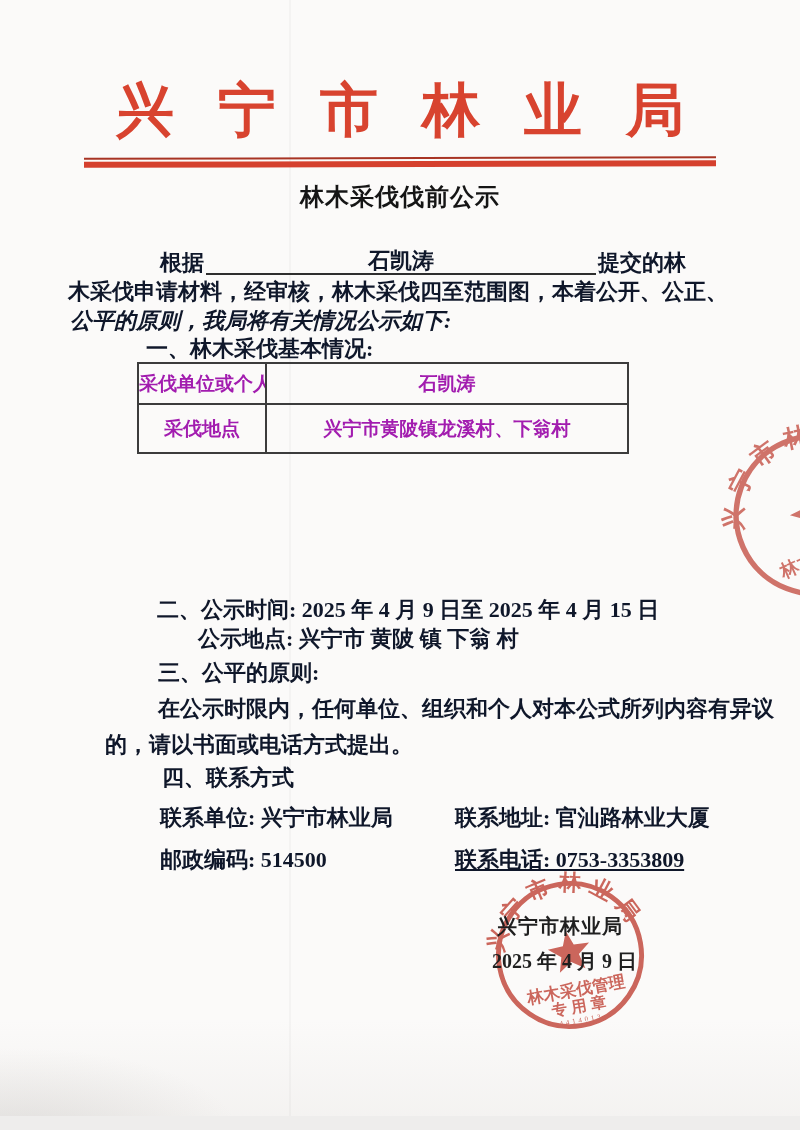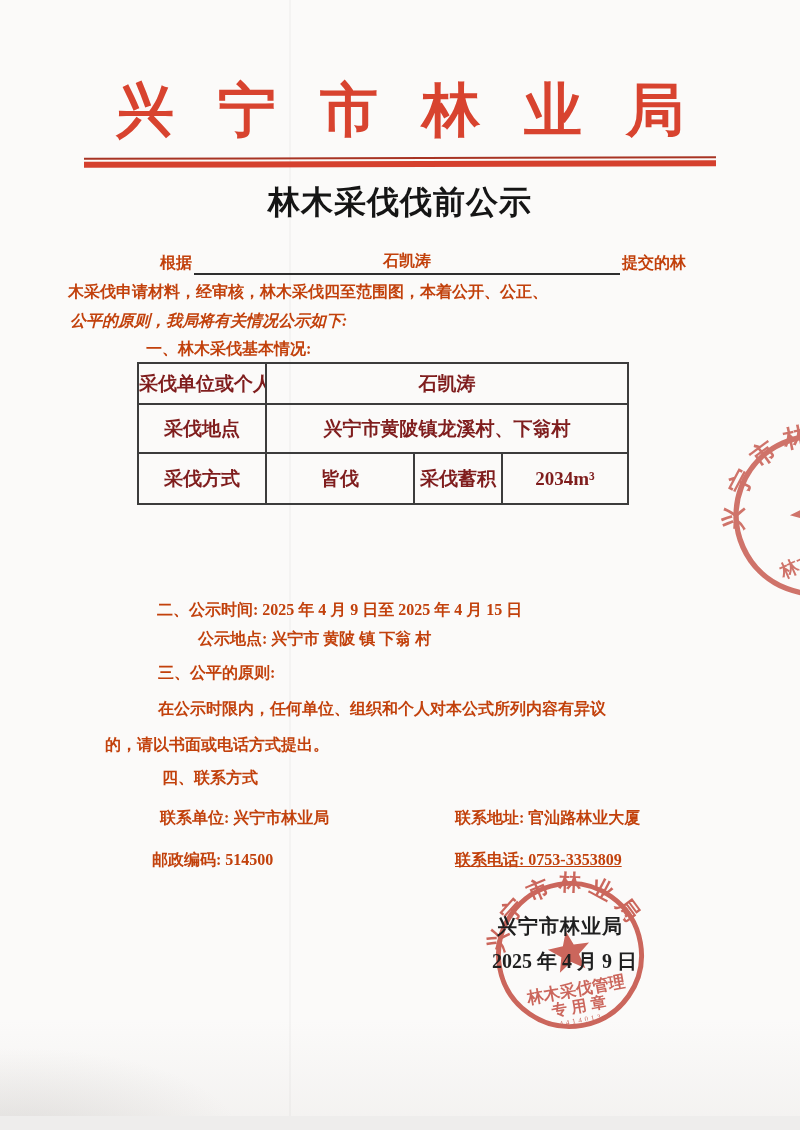--- a/index.html
+++ b/index.html
@@ -20,30 +20,30 @@
   
   .org-title{
     left:0;top:80px;width:800px;text-align:center;padding-left:44px;box-sizing:border-box;
     font-size:58px;font-weight:bold;letter-spacing:44px;color:#d8432f;line-height:62px;
     white-space:nowrap;
   }
   .rule-thin{left:84px;top:157px;width:632px;height:2px;background:#a83424;transform:rotate(-0.15deg);}
   .rule-band{left:84px;top:161px;width:632px;height:6px;background:#d5402e;transform:rotate(-0.15deg);}
   .doc-title{
     left:0;top:181px;width:800px;text-align:center;
-    font-size:32px;font-weight:bold;letter-spacing:1px;color:#151515;
+    font-size:24px;font-weight:bold;letter-spacing:1px;color:#151515;
   }
   
-  .bline{font-size:16px;font-weight:600;line-height:24px;white-space:nowrap;color:#c2410c;}
+  .bline{font-size:22px;font-weight:600;line-height:24px;white-space:nowrap;color:#0f172a;}
   .intro1{left:160px;top:249px;width:526px;display:flex;align-items:flex-end;}
   .blank{flex:1;border-bottom:2px solid #2e2e2e;text-align:center;font-weight:700;margin:0 2px;}
   
   table.kv{position:absolute;left:137px;top:362px;width:490px;border-collapse:collapse;table-layout:fixed;}
   table.kv td{border:2px solid #3c3c3c;text-align:center;vertical-align:middle;
-    font-size:19px;font-weight:600;padding:0;overflow:hidden;white-space:nowrap;color:#7f1d1d;}
+    font-size:19px;font-weight:600;padding:0;overflow:hidden;white-space:nowrap;color:#a21caf;}
   tr.r1 td{height:39px;} tr.r2 td{height:47px;} tr.r3 td{height:49px;}
   tr.r4 td{height:49px;} tr.r5 td{height:36px;}
   td.big{font-size:21px;font-weight:700;}
   
   .sig{font-size:20px;font-weight:700;white-space:nowrap;z-index:3;}
   
   .stamp{color:#c5473a;opacity:0.82;mix-blend-mode:multiply;z-index:2;}
   .stamp-main{left:482px;top:867px;width:176px;height:176px;transform:rotate(-10deg);}
   .stamp-edge{left:718px;top:418px;width:194px;height:194px;transform:rotate(-24deg);opacity:0.75;}
 </style>
@@ -81,40 +81,34 @@
   </colgroup>
   <tbody>
       <tr class="r1">
     <td>采伐单位或个人</td>
     <td colspan="3" class="big">石凯涛</td>
   </tr>
   <tr class="r2">
     <td>采伐地点</td>
     <td colspan="3">兴宁市黄陂镇龙溪村、下翁村</td>
   </tr>
-  <tr class="r4">
-    <td>采伐方式</td>
-    <td>皆伐</td>
-    <td>采伐蓄积</td>
-    <td>2034m³</td>
-  </tr>
 </tbody>
   </table>
 
 <div class="abs bline" style="left:157px;top:598px;">二、公示时间: 2025 年 4 月 9 日至 2025 年 4 月 15 日</div>
 <div class="abs bline" style="left:198px;top:627px;">公示地点: 兴宁市 黄陂 镇 下翁 村</div>
 
 <div class="abs bline" style="left:158px;top:661px;">三、公平的原则:</div>
 <div class="abs bline" style="left:158px;top:697px;">在公示时限内，任何单位、组织和个人对本公式所列内容有异议</div>
 <div class="abs bline" style="left:105px;top:733px;">的，请以书面或电话方式提出。</div>
 
 <div class="abs bline" style="left:162px;top:766px;">四、联系方式</div>
 <div class="abs bline" style="left:160px;top:806px;">联系单位: 兴宁市林业局</div>
 <div class="abs bline" style="left:455px;top:806px;">联系地址: 官汕路林业大厦</div>
-<div class="abs bline" style="left:152px;top:848px;text-align:right;">邮政编码: 514500</div>
+<div class="abs bline" style="left:160px;top:848px;text-align:right;">邮政编码: 514500</div>
 <div class="abs bline" style="left:455px;top:848px;text-decoration:underline;">联系电话: 0753-3353809</div>
 
 <div class="abs sig" style="left:497px;top:913px;letter-spacing:1px;">兴宁市林业局</div>
 <div class="abs sig" style="left:492px;top:948px;">2025 年 4 月 9 日</div>
 
 <svg class="abs stamp stamp-main" viewBox="0 0 160 160">
   <circle cx="80" cy="80" r="65" fill="none" stroke="currentColor" stroke-width="4.5"></circle>
   <path id="arc-main" d="M 24,106 A 61,61 0 1 1 136,106" fill="none"></path>
   <text font-size="20" font-weight="bold" letter-spacing="7" fill="currentColor">
     <textPath href="#arc-main" startOffset="50%" text-anchor="middle">兴宁市林业局</textPath>

